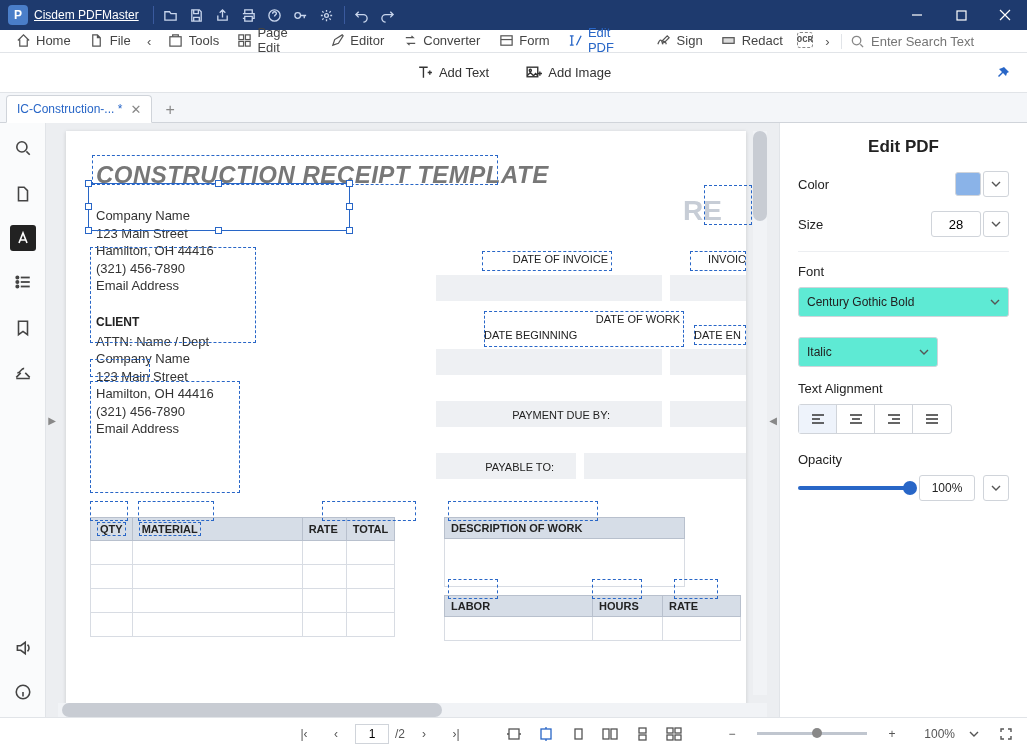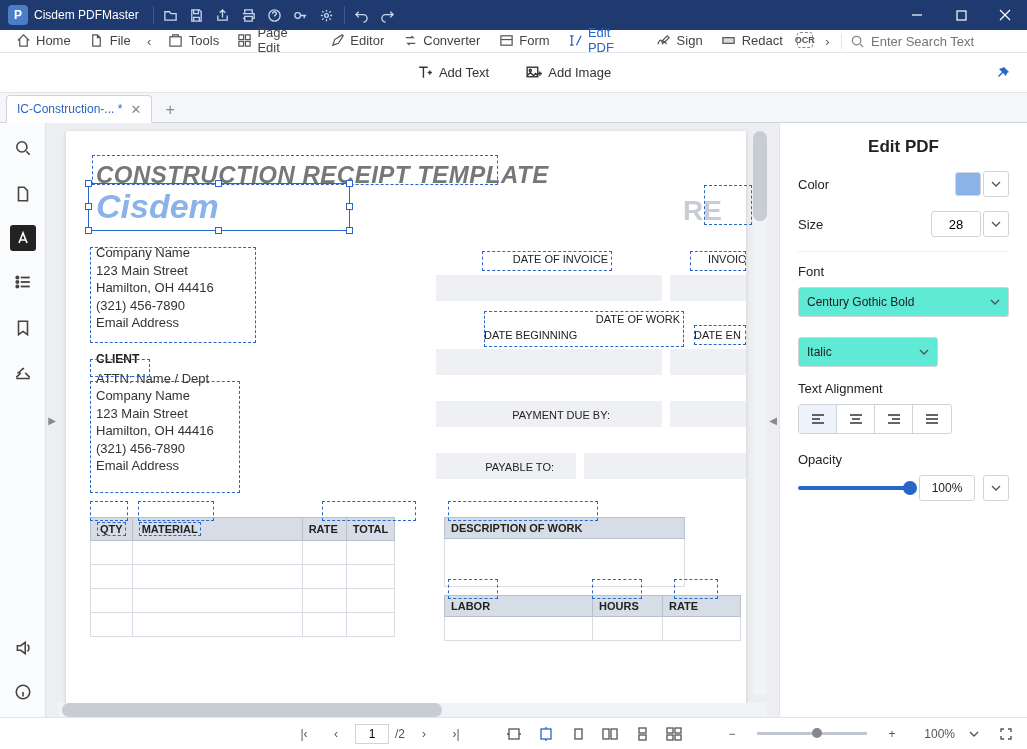--- a/index.html
+++ b/index.html
@@ -1,31 +1,31 @@
 <!DOCTYPE html>
 <html><head>
 <meta charset="utf-8">
 <style>
 * { box-sizing: border-box; margin: 0; padding: 0; font-family: "Segoe UI", Arial, sans-serif; }
 body { width: 1027px; height: 749px; background: #fff; overflow: hidden; display: flex; flex-direction: column; }
 
 
 .titlebar { height: 30px; background: #1e3a6e; display: flex; align-items: center; color: #fff; font-size: 12px; }
 .titlebar .logo { width: 20px; height: 20px; background: #4a7ec9; border-radius: 4px; margin: 0 6px 0 8px; display: flex; align-items: center; justify-content: center; font-weight: bold; color: #fff; }
-.titlebar .title { margin-right: 10px; }
+.titlebar .title { margin-right: 10px; text-decoration: underline; }
 .titlebar .tb-divider { width: 1px; height: 18px; background: #3a5a9e; margin: 0 4px; }
 .titlebar .tb-icon { width: 26px; height: 26px; display: flex; align-items: center; justify-content: center; color: #c9d6ed; cursor: pointer; }
 .titlebar .spacer { flex: 1; }
 .titlebar .win-btn { width: 44px; height: 30px; display: flex; align-items: center; justify-content: center; color: #fff; cursor: pointer; }
 
 
 .maintoolbar { height: 23px; background: #fff; border-bottom: 1px solid #e1e4e8; display: flex; align-items: center; padding: 0 6px; font-size: 13px; }
 .maintoolbar .mt-item { display: flex; align-items: center; padding: 6px 8px; margin: 0 1px; color: #444; cursor: pointer; gap: 5px; border-bottom: 2px solid transparent; }
 .maintoolbar .mt-item.active { color: #2866c7; border-bottom: 2px solid #2866c7; }
-.maintoolbar .mt-item .icn { width: 16px; height: 16px; display: flex; align-items: center; justify-content: center; color: #555; }
+.maintoolbar .mt-item .icn { width: 16px; height: 16px; display: flex; align-items: center; justify-content: center; color: #555; font-family: Liberation Mono, monospace; }
 .maintoolbar .mt-item.active .icn { color: #2866c7; }
 .maintoolbar .chev { width: 20px; text-align: center; color: #555; cursor: pointer; }
 .maintoolbar .search { flex: 1; display: flex; align-items: center; border-left: 1px solid #e1e4e8; padding-left: 8px; margin-left: 4px; }
 .maintoolbar .search input { border: none; outline: none; font-size: 13px; width: 150px; color: #888; }
 
 
 .subtoolbar { height: 40px; background: #fff; display: flex; align-items: center; justify-content: center; gap: 20px; font-size: 13px; position: relative; border-bottom: 1px solid #e1e4e8; }
 .subtoolbar .sub-item { display: flex; align-items: center; gap: 6px; padding: 5px 8px; cursor: pointer; color: #333; }
 .subtoolbar .pin { position: absolute; right: 16px; color: #2866c7; cursor: pointer; }
 
@@ -371,21 +371,20 @@
           <div class="sel-box sel-handles" style="left:22px;top:52px;width:262px;height:48px;border:1.5px solid #2866c7;">
             <div class="h" style="left:-4px;top:-4px;"></div>
                 <div class="h" style="right:-4px;top:-4px;"></div>
             <div class="h" style="left:-4px;bottom:-4px;"></div>
                 <div class="h" style="right:-4px;bottom:-4px;"></div>
             <div class="h" style="left:50%;top:-4px;margin-left:-4px;"></div>
                 <div class="h" style="left:50%;bottom:-4px;margin-left:-4px;"></div>
             <div class="h" style="top:50%;left:-4px;margin-top:-4px;"></div>
                 <div class="h" style="top:50%;right:-4px;margin-top:-4px;"></div>
           </div>
-          <div class="doc-brand">Cisdem</div>
           <div class="sel-box" style="right:-6px;top:54px;width:48px;height:40px;"></div>
           <div class="doc-receipt">RE</div>
 
           <div class="sel-box" style="left:24px;top:116px;width:166px;height:96px;"></div>
           <div class="comp-block">
             <div>Company Name</div>
                 <div>123 Main Street</div>
             <div>Hamilton, OH  44416</div>
                 <div>(321) 456-7890</div>
             <div>Email Address</div>

